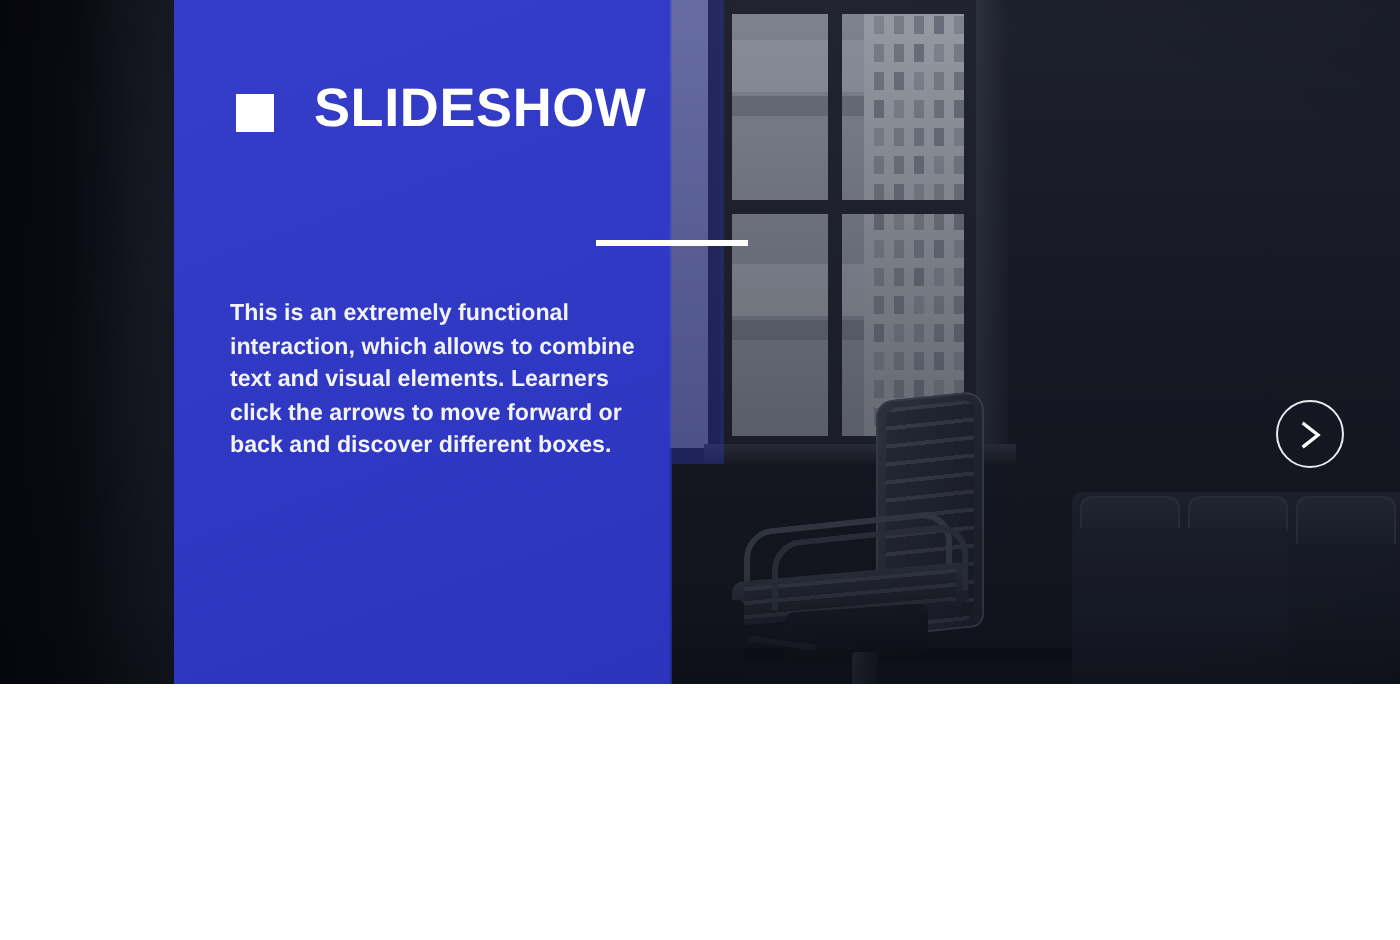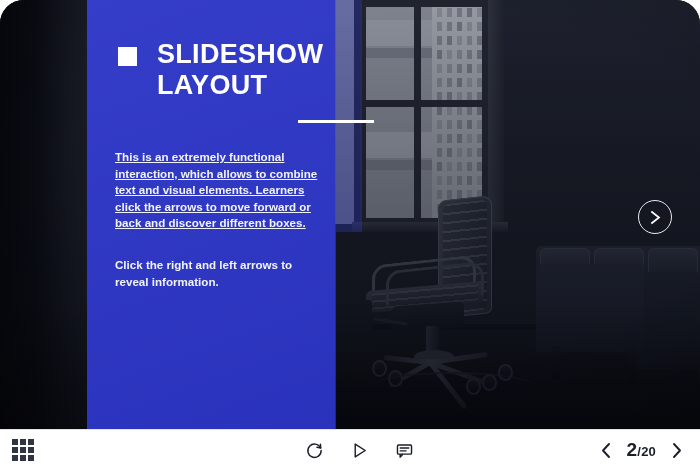--- a/index.html
+++ b/index.html
@@ -3,21 +3,21 @@
 <meta charset="utf-8">
 <style>
   * { margin:0; padding:0; box-sizing:border-box; }
   html,body{
     width:700px; height:470px; overflow:hidden;
     background:#ffffff;
     font-family:"Liberation Sans", sans-serif;
     -webkit-font-smoothing:antialiased;
   }
 
-  #stage{ position:relative; width:700px; height:470px; overflow:hidden;border-radius:24px; }
+  #stage{ position:relative; width:700px; height:342px; overflow:hidden; }
 
   
   #slide{
     position:absolute; left:0; top:0; width:700px; height:429px;
     overflow:hidden; background:#0c0e16;
   }
 
   
   .photo{ position:absolute; inset:0; overflow:hidden; }
 
@@ -246,21 +246,21 @@
   }
   .rule{
     position:absolute; left:211px; top:120px; width:76px; height:3px; background:#fff;
   }
   .body{
     position:absolute; left:28px; top:149px; width:206px;
     color:#f2f3fb; font-size:11.6px; line-height:16.6px; font-weight:600;
   }
   .body p{ margin:0 0 17px 0; }
   .body p:last-child{ margin-bottom:0; }
-  .body p.gap{ margin-bottom:25px;text-decoration:underline; }
+  .body p.gap{ margin-bottom:25px; }
 
   
   .circ-next{
     position:absolute; left:638px; top:200px; width:34px; height:34px;
     border:1.6px solid #e9eaee; border-radius:50%;
     display:flex; align-items:center; justify-content:center;
     cursor:pointer;
   }
   .circ-next svg{ display:block; }
 
@@ -454,27 +454,25 @@
       <div class="vignette"></div>
     </div>
 
     <div class="panel-ghost2"></div>
     <div class="panel-ghost"></div>
 
     <div class="panel">
       <div class="sq"></div>
       <div class="title">
         <div>SLIDESHOW</div>
-        <div>LAYOUT</div>
       </div>
       <div class="rule"></div>
 
       <div class="body">
         <p class="gap">This is an extremely functional interaction, which allows to combine text and visual elements. Learners click the arrows to move forward or back and discover different boxes.</p>
-        <p>Click the right and left arrows to reveal information.</p>
       </div>
     </div>
 
     <div class="circ-next">
       <svg width="13" height="15" viewBox="0 0 13 15" fill="none">
         <path d="M3 2 L10 7.5 L3 13" stroke="#ffffff" stroke-width="1.7" stroke-linecap="square" fill="none"></path>
       </svg>
     </div>
   </div>
 

